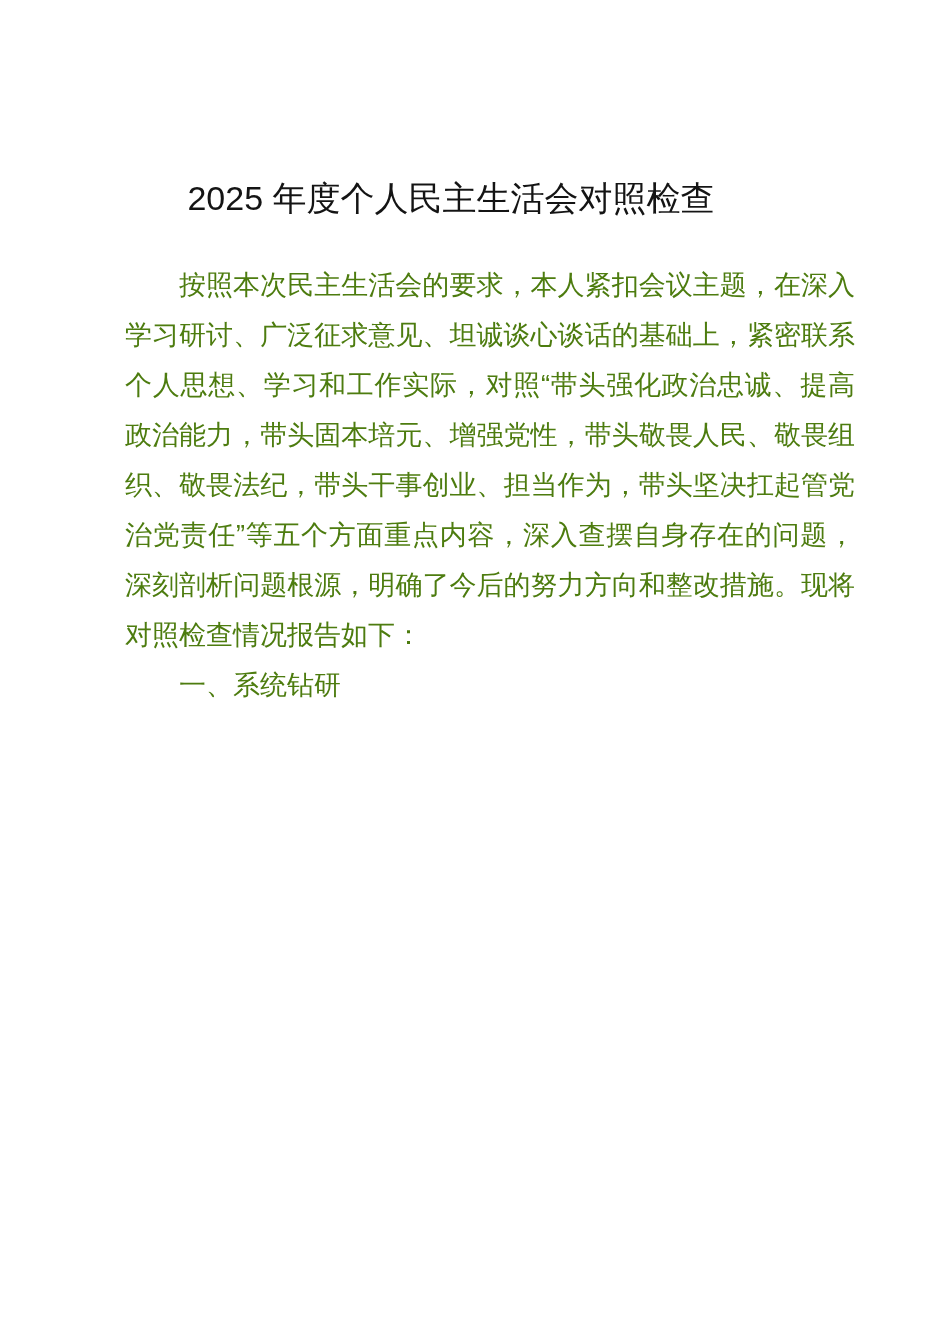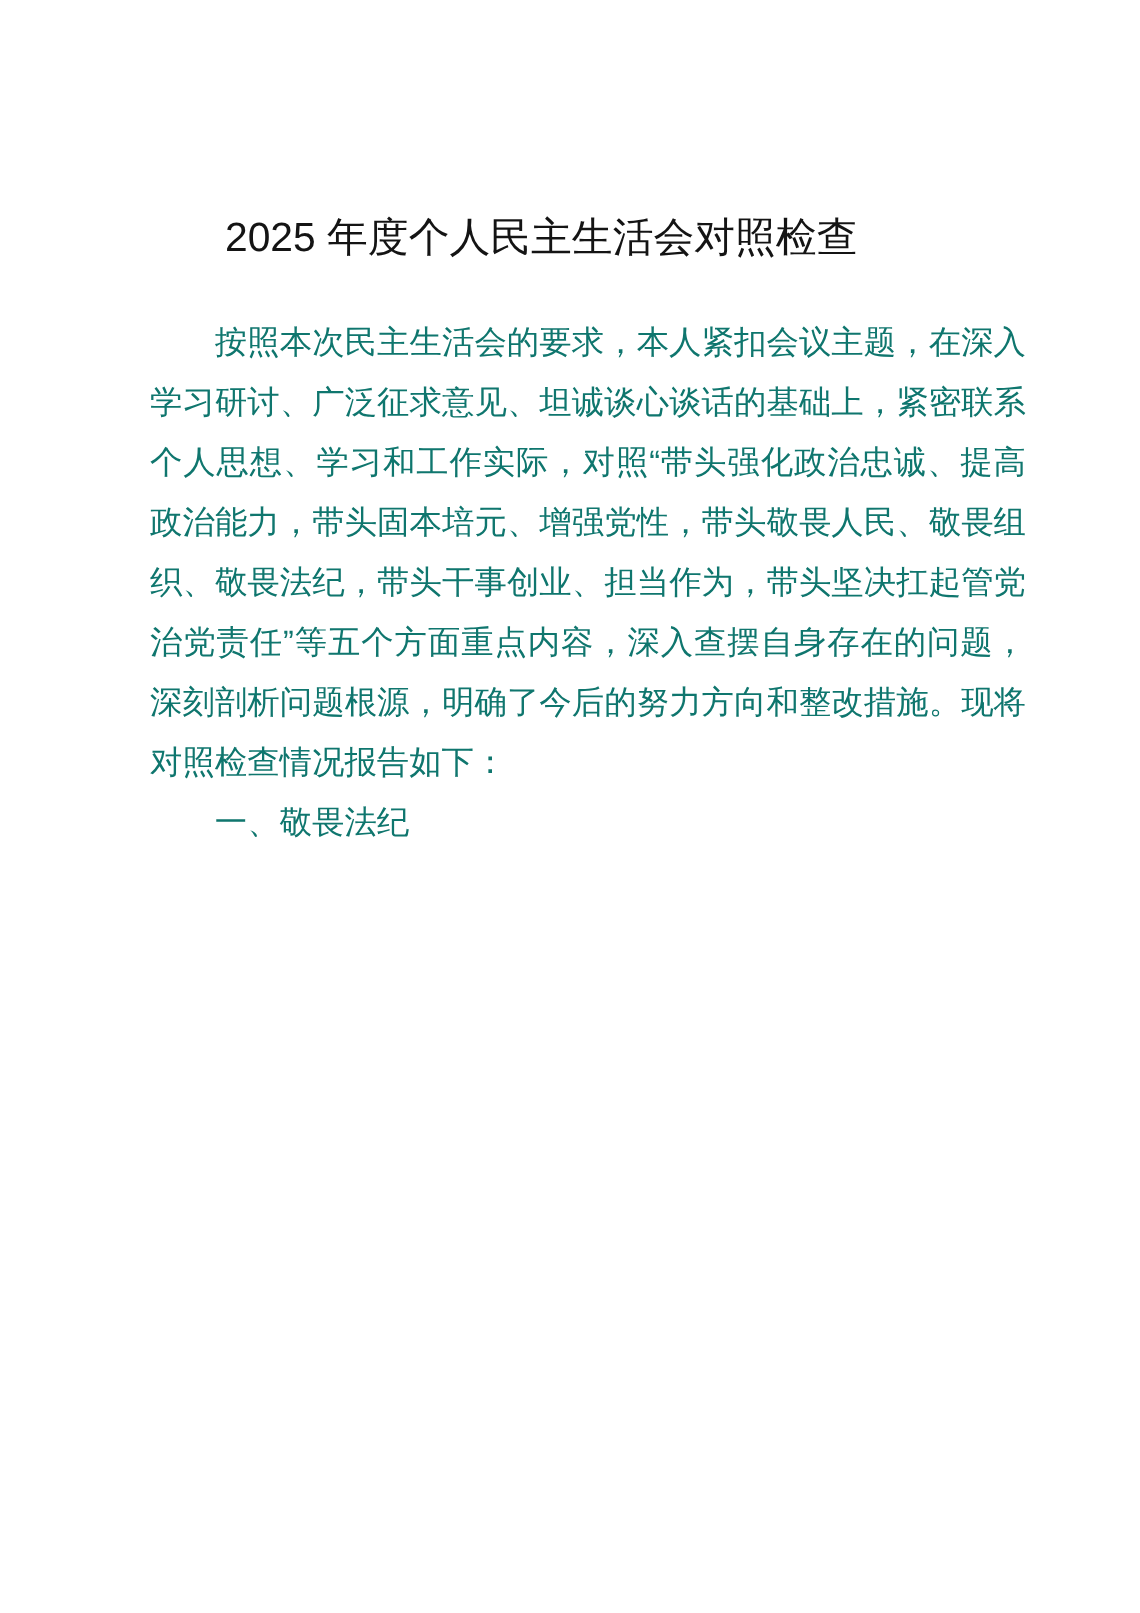--- a/index.html
+++ b/index.html
@@ -29,35 +29,35 @@
   .doc-title .title-line {
     display: block;
   }
   .doc-body {
     margin: 13px 95px 0 125px;
     width: 730px;
     font-size: 27px;
     line-height: 50px;
     text-align: justify;
     text-justify: inter-ideograph;
-    color: #0f766e;
+    color: #4d7c0f;
   }
   .doc-body p {
     margin: 0;
     padding: 0;
     text-indent: 2em;
   }
 </style>
 </head>
 <body>
 
 <div class="page">
 
   <h1 class="doc-title">
     <span class="title-line">2025 年度个人民主生活会对照检查</span>
   </h1>
 
   <div class="doc-body">
     <p>按照本次民主生活会的要求，本人紧扣会议主题，在深入学习研讨、广泛征求意见、坦诚谈心谈话的基础上，紧密联系个人思想、学习和工作实际，对照“带头强化政治忠诚、提高政治能力，带头固本培元、增强党性，带头敬畏人民、敬畏组织、敬畏法纪，带头干事创业、担当作为，带头坚决扛起管党治党责任”等五个方面重点内容，深入查摆自身存在的问题，深刻剖析问题根源，明确了今后的努力方向和整改措施。现将对照检查情况报告如下：</p>
-    <p>一、敬畏法纪</p>
+    <p>一、系统钻研</p>
   </div>
 
 </div>
 
 </body></html>

